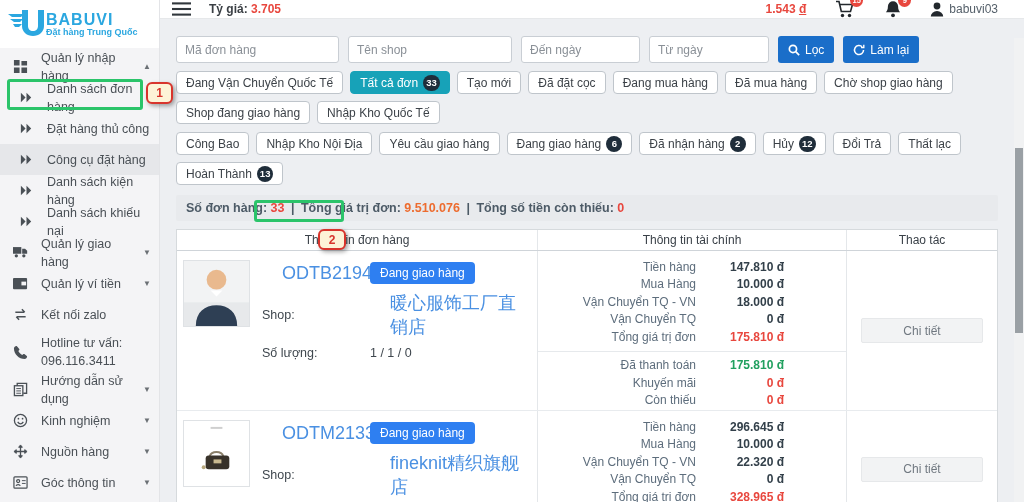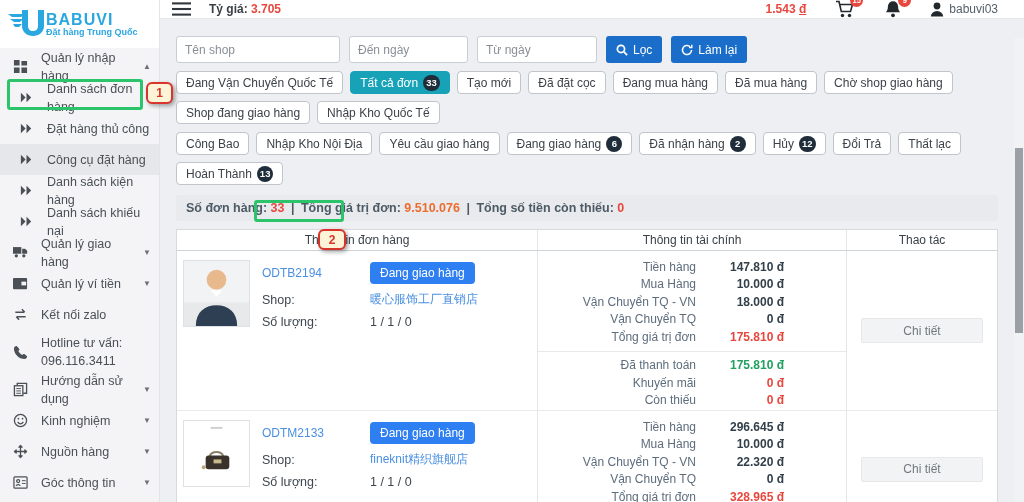--- a/index.html
+++ b/index.html
@@ -65,21 +65,21 @@
   .t-head > div { display: flex; align-items: center; justify-content: center; font-size: 12px; color: #3a4148; }
   .t-row { display: flex; border-bottom: 1px solid #e8ebee; }
   .c-order { flex: 0 0 360px; padding: 9px 8px 8px 6px; display: flex; gap: 12px; }
   .c-finance { flex: 1; border-left: 1px solid #e4e7ea; border-right: 1px solid #e4e7ea; padding: 7px 0 4px; }
   .c-action { flex: 0 0 150px; display: flex; align-items: center; justify-content: center; }
   .t-head .c-order, .t-head .c-finance, .t-head .c-action { padding: 0; border-color: #e4e7ea; }
 
   .img-box { width: 67px; height: 67px; border: 1px solid #dfe2e5; background: #fff; flex: 0 0 67px; cursor: pointer; }
   .img-box svg { width: 100%; height: 100%; display: block; }
   .o-info { display: grid; grid-template-columns: 108px auto; row-gap: 7px; align-items: center; align-content: start; padding-top: 2px; }
-  .o-link { color: var(--link_blue); cursor: pointer; font-size: 12px; }
+  .o-link { color: var(--link_blue); cursor: pointer; font-size: 18px; margin-left: 20px; }
   .o-label { color: #3f474e; font-size: 12.5px; }
   .o-val { color: #3f474e; font-size: 12.5px; }
   .status-btn { background: var(--status_blue); color: #fff; border: none; border-radius: 4px; height: 22px; padding: 0 10px; font-size: 12px; font-family: "Liberation Sans", sans-serif; cursor: pointer; justify-self: start; }
 
   .f-line { display: flex; height: 17.5px; align-items: center; }
   .f-label { flex: 1; text-align: right; color: #5d6d7c; font-size: 12px; }
   .f-value { width: 150px; text-align: right; padding-right: 62px; font-weight: bold; color: #33404a; font-size: 12px; }
   .f-value.red { color: var(--red); } .f-value.green { color: var(--green); }
   .f-group2 { border-top: 1px solid #e6e9ec; margin-top: 5px; padding-top: 5px; }
 
@@ -293,20 +293,21 @@
             <circle cx="7" cy="4" r="3.4"></circle>
             <path d="M.8 14.6a6.2 5.6 0 0112.4 0z"></path>
           </svg>
         <span>babuvi03</span>
       </div>
     </header>
 
     <div class="content">
 
       <div class="filter-row">
+        <input class="f-input w1" placeholder="Mã đơn hàng" style="">
         <input class="f-input w2" placeholder="Tên shop" style="">
         <input class="f-input w4" placeholder="Đến ngày" style="">
         <input class="f-input w3" placeholder="Từ ngày" style="">
         <button class="btn-blue">
           <svg viewBox="0 0 14 14" fill="none" stroke="#fff" stroke-width="2">
               <circle cx="5.8" cy="5.8" r="4.2"></circle>
               <path d="M9 9l4 4"></path>
             </svg>
           <span>Lọc</span>
         </button>

